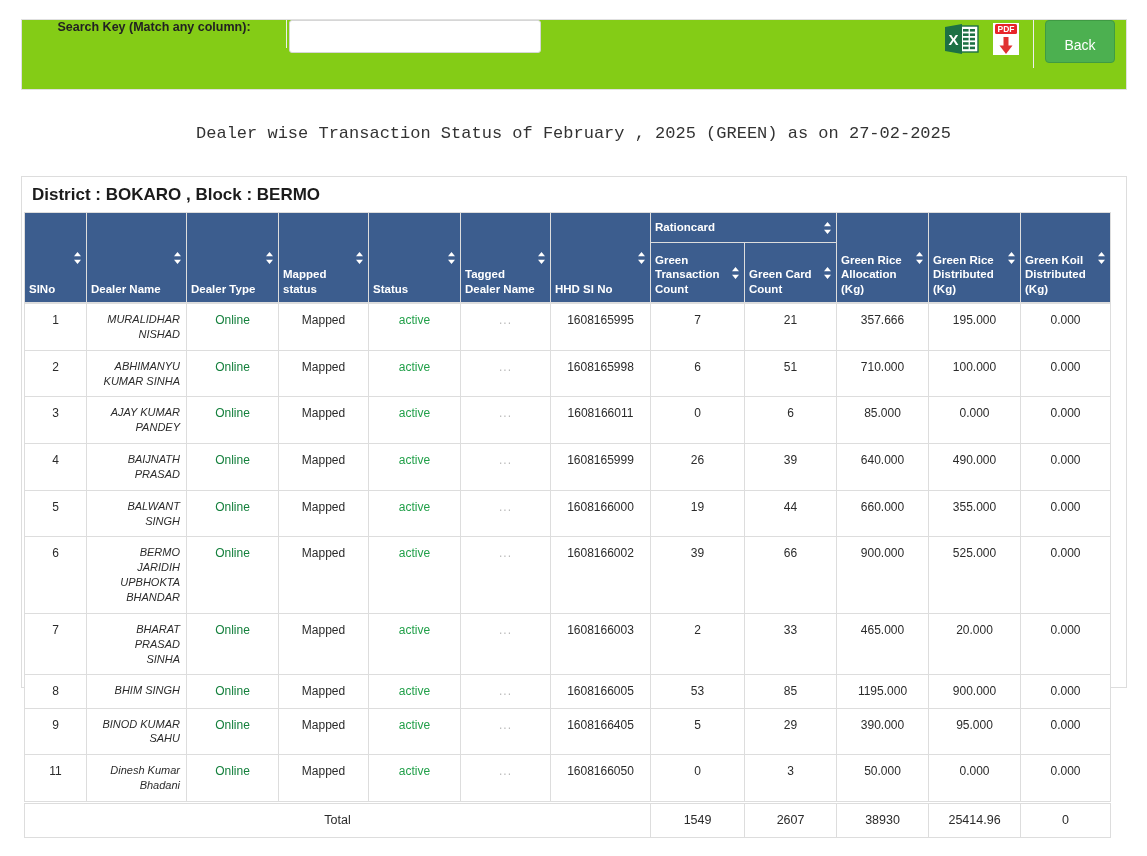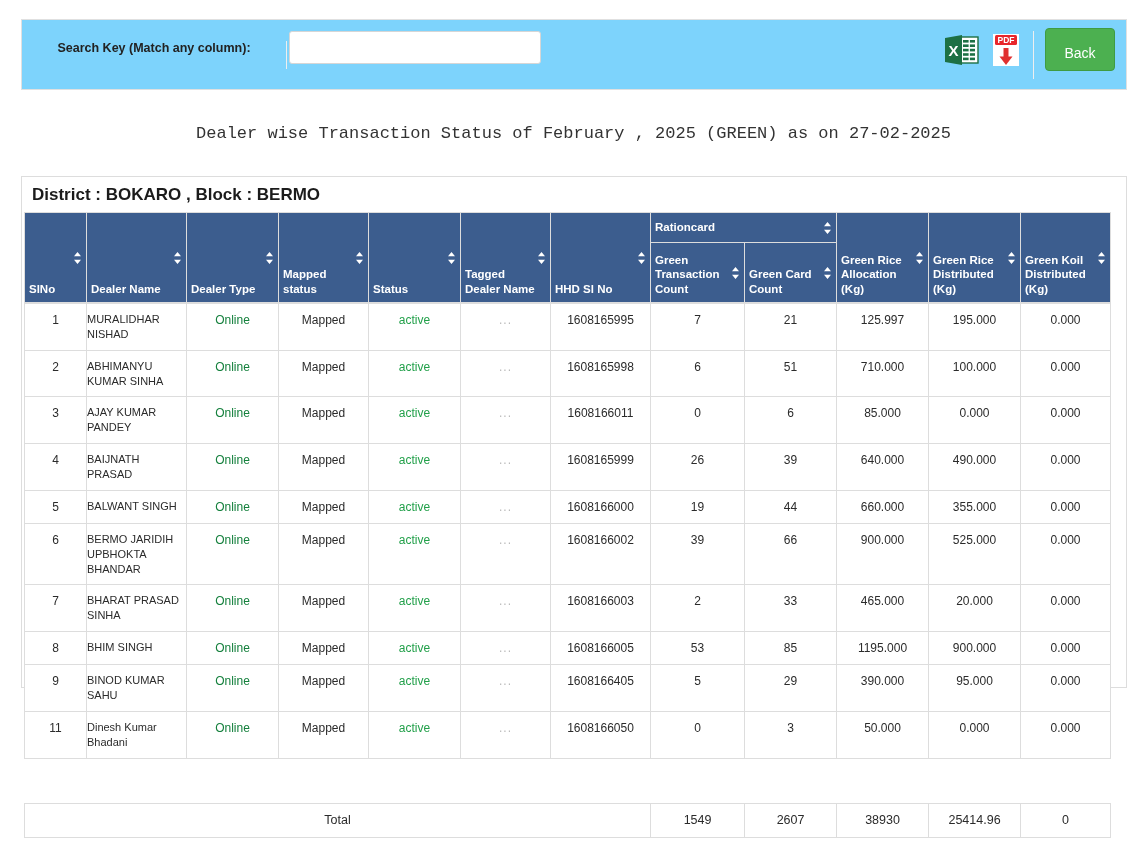--- a/index.html
+++ b/index.html
@@ -10,23 +10,23 @@
     font-family: "Liberation Sans", sans-serif;
     overflow: hidden;
   }
 
   
   .toolbar {
     position: absolute;
     left: 21px; top: 19px;
     width: 1106px; height: 71px;
     border: 1px solid #e0e0e0;
-    background: #7dd3fc;
+    background: #84cc16;
     display: flex;
-    align-items: center;
+    align-items: flex-start;
   }
   .tb-cell { display: flex; align-items: center; }
   .tb-label-cell {
     width: 265px;
     justify-content: center;
     border-right: 1px solid #eeeeee;
     padding-bottom: 14px;
   }
   .tb-label {
     font-size: 12.5px;
@@ -177,24 +177,25 @@
   tbody td {
     font-size: 12px;
     color: #2b2b2b;
     padding: 8px 6px;
     text-align: center;
     vertical-align: top;
     background: #ffffff;
     line-height: 1.35;
   }
   tbody td.name {
-    text-align: left;
+    text-align: right;
     font-size: 11px;
     color: #2b2b2b;
-    padding-left: 0;
+    padding-left: 12px;
+    font-style: italic;
   }
   td.online { color: #15803d; }
   td.active { color: #22a04a; }
   td.dots { color: #b9b9b9; letter-spacing: 1px; }
 
   
   .scroll-body {
     height: 500px;
     overflow-y: scroll;
     overflow-x: hidden;
@@ -407,21 +408,21 @@
             <tr>
               <td>1</td>
               <td class="name">MURALIDHAR NISHAD</td>
               <td class="online">Online</td>
               <td>Mapped</td>
               <td class="active">active</td>
               <td class="dots">...</td>
               <td>1608165995</td>
               <td>7</td>
               <td>21</td>
-              <td>125.997</td>
+              <td>357.666</td>
               <td>195.000</td>
               <td>0.000</td>
             </tr>
             <tr>
               <td>2</td>
               <td class="name">ABHIMANYU KUMAR SINHA</td>
               <td class="online">Online</td>
               <td>Mapped</td>
               <td class="active">active</td>
               <td class="dots">...</td>

